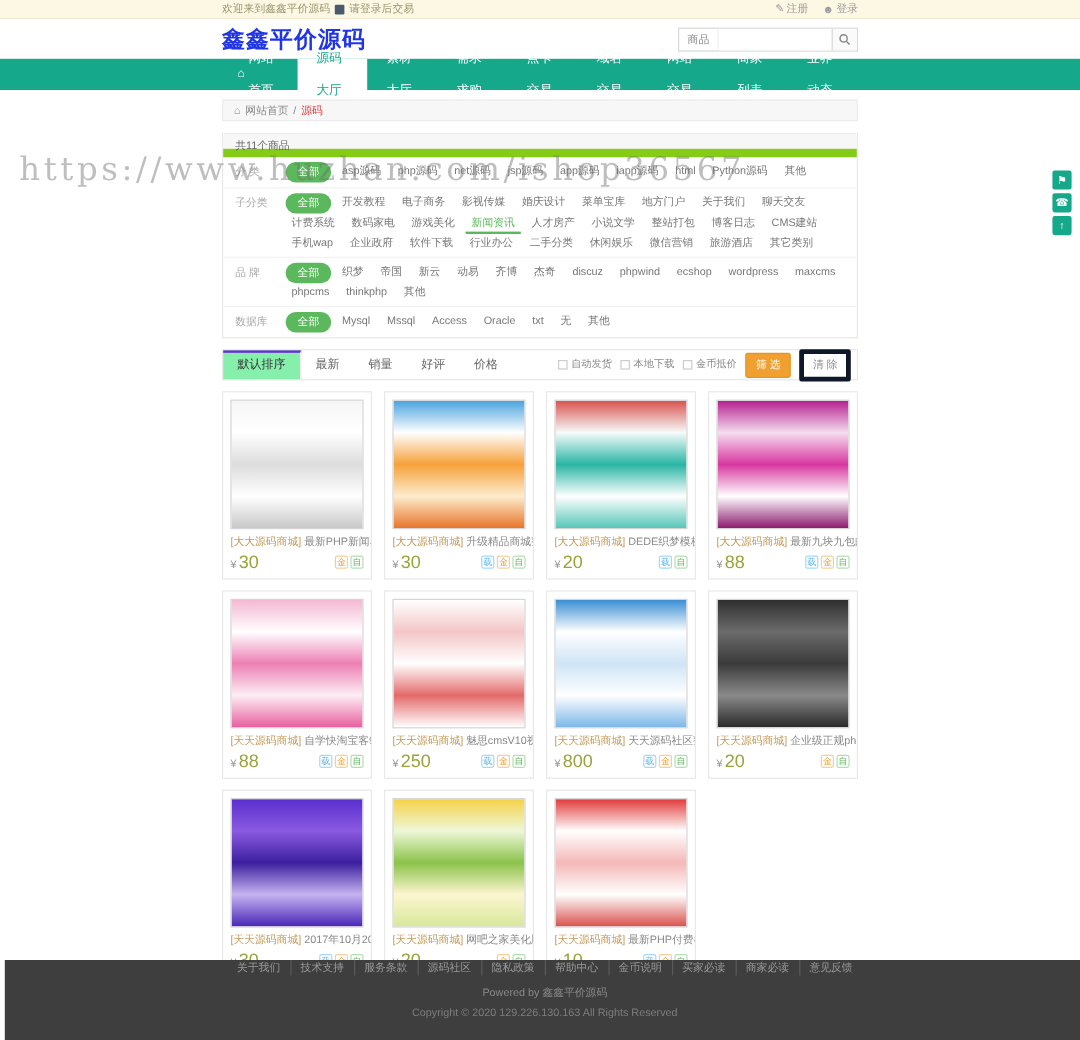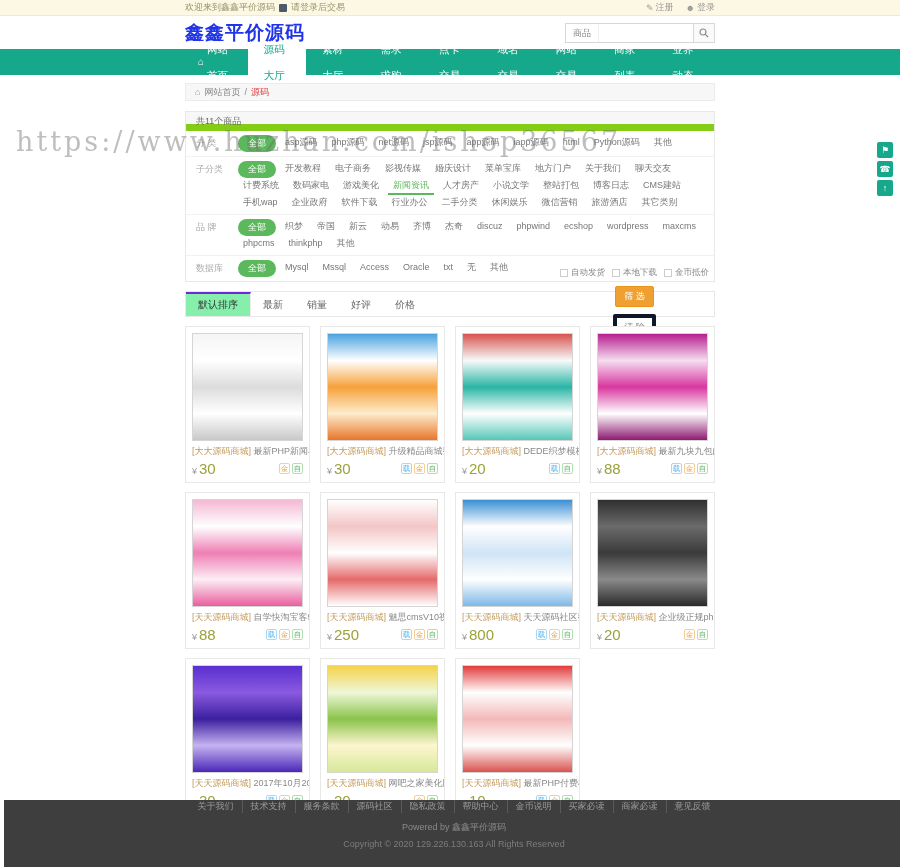--- a/index.html
+++ b/index.html
@@ -48,21 +48,21 @@
   .fopt { padding:0 5px; margin:0 2px; line-height:15px; font-size:9px; color:#777; cursor:pointer; white-space:nowrap; }
   .fopt.pill { background:#5cb85c; color:#fff; border-radius:9px; padding:1px 10px; }
   .fopt.hl { color:#5cb85c; border-bottom:2px solid #5cb85c; }
 
   
   .sbarwrap { padding-top:9px; }
   .sbar { border:1px solid #e8e8e8; height:26px; display:flex; align-items:center; justify-content:space-between; background:#fff; }
   .stabs { display:flex; height:100%; }
   .stab { line-height:25px; padding:0 12px; color:#666; font-size:10px; cursor:pointer; }
   .stab.active { border-top:2px solid #6d28d9; border-right:1px solid #eee; line-height:22px; color:#333; background:#86efac; }
-  .sright { display:flex; align-items:center; gap:7px; padding-right:5px;flex-direction:column; }
+  .sright { display:flex; align-items:center; gap:7px; padding-right:5px; }
   .chk { display:flex; align-items:center; gap:3px; color:#888; font-size:8.5px; cursor:pointer; }
   .chk .box { width:8px; height:8px; border:1px solid #ccc; background:#fff; }
   .btn-confirm { background:#f0a030; color:#fff; font-size:9px; padding:3px 8px; border-radius:2px; cursor:pointer; border:1px solid #e8941c; }
   .btn-clear { border:4px solid #0f172a; color:#888; font-size:9px; padding:3px 7px; border-radius:2px; background:#fff; cursor:pointer; }
 
   
   .gridwrap { padding-top:9px; }
   .grid { display:flex; flex-wrap:wrap; gap:9px 10px; }
   .card { width:125px; border:1px solid #e8e8e8; background:#fff; cursor:pointer; }
   .thumbwrap { padding:6px 6px 3px; }

